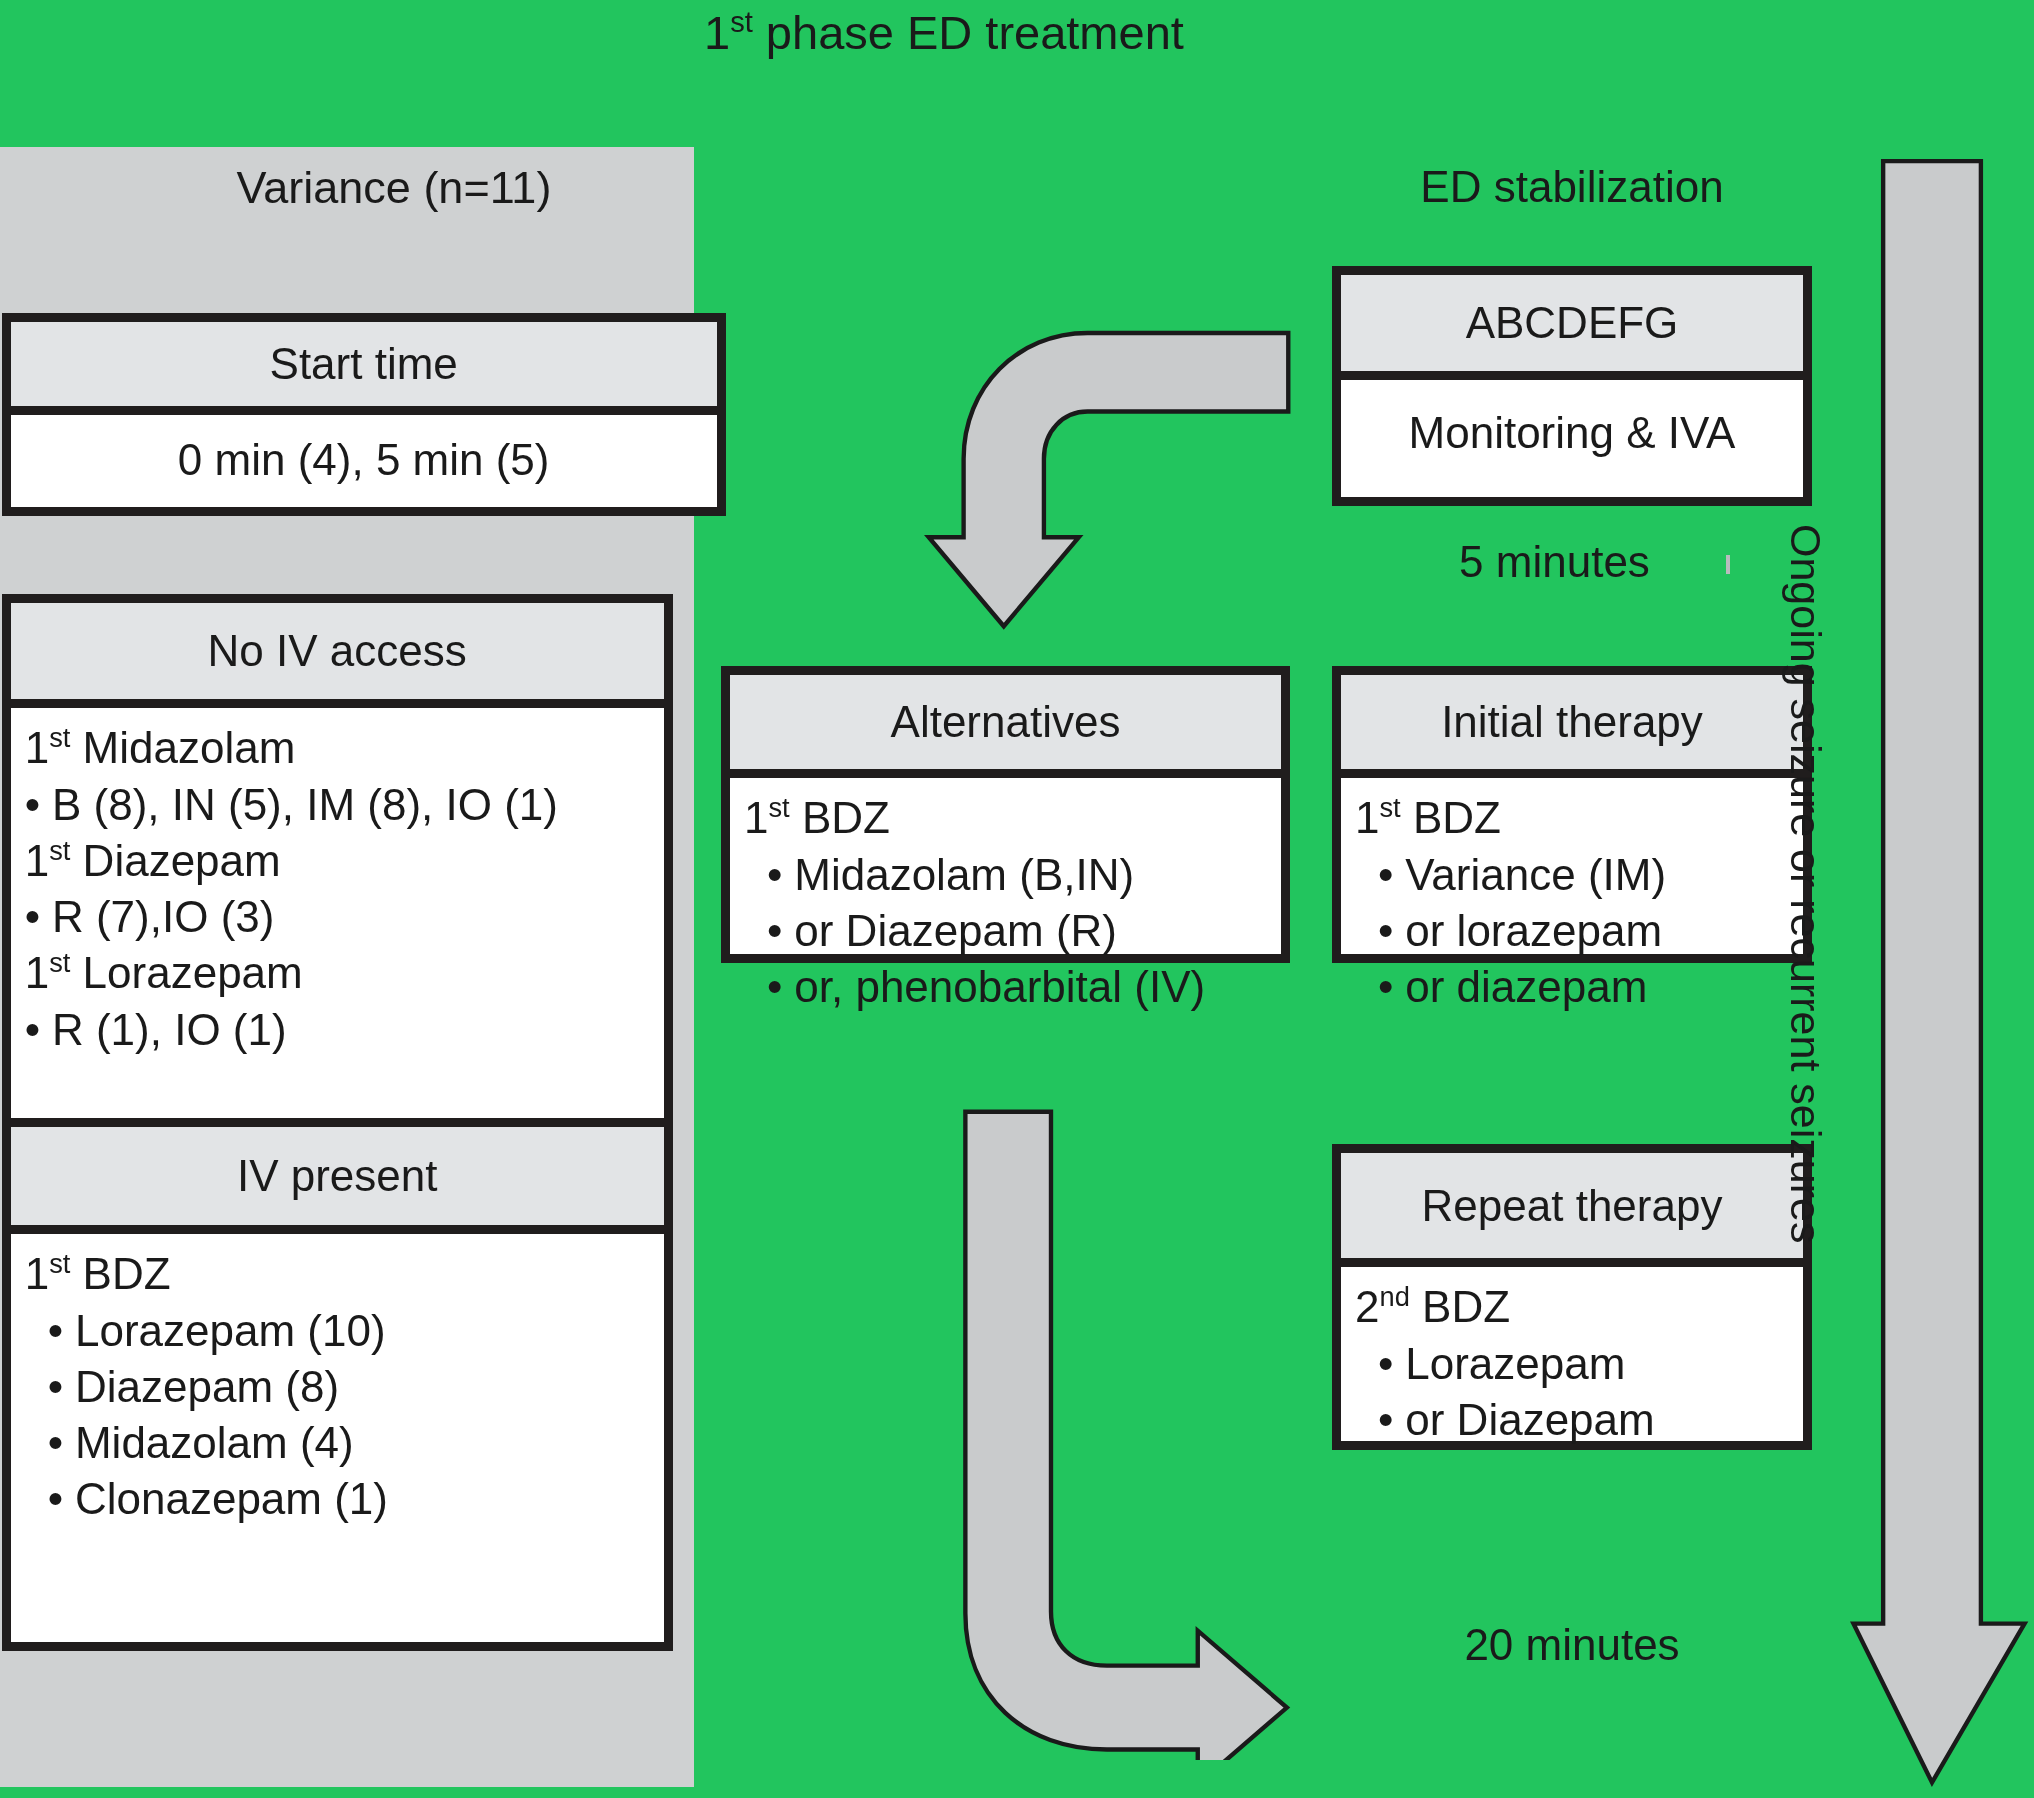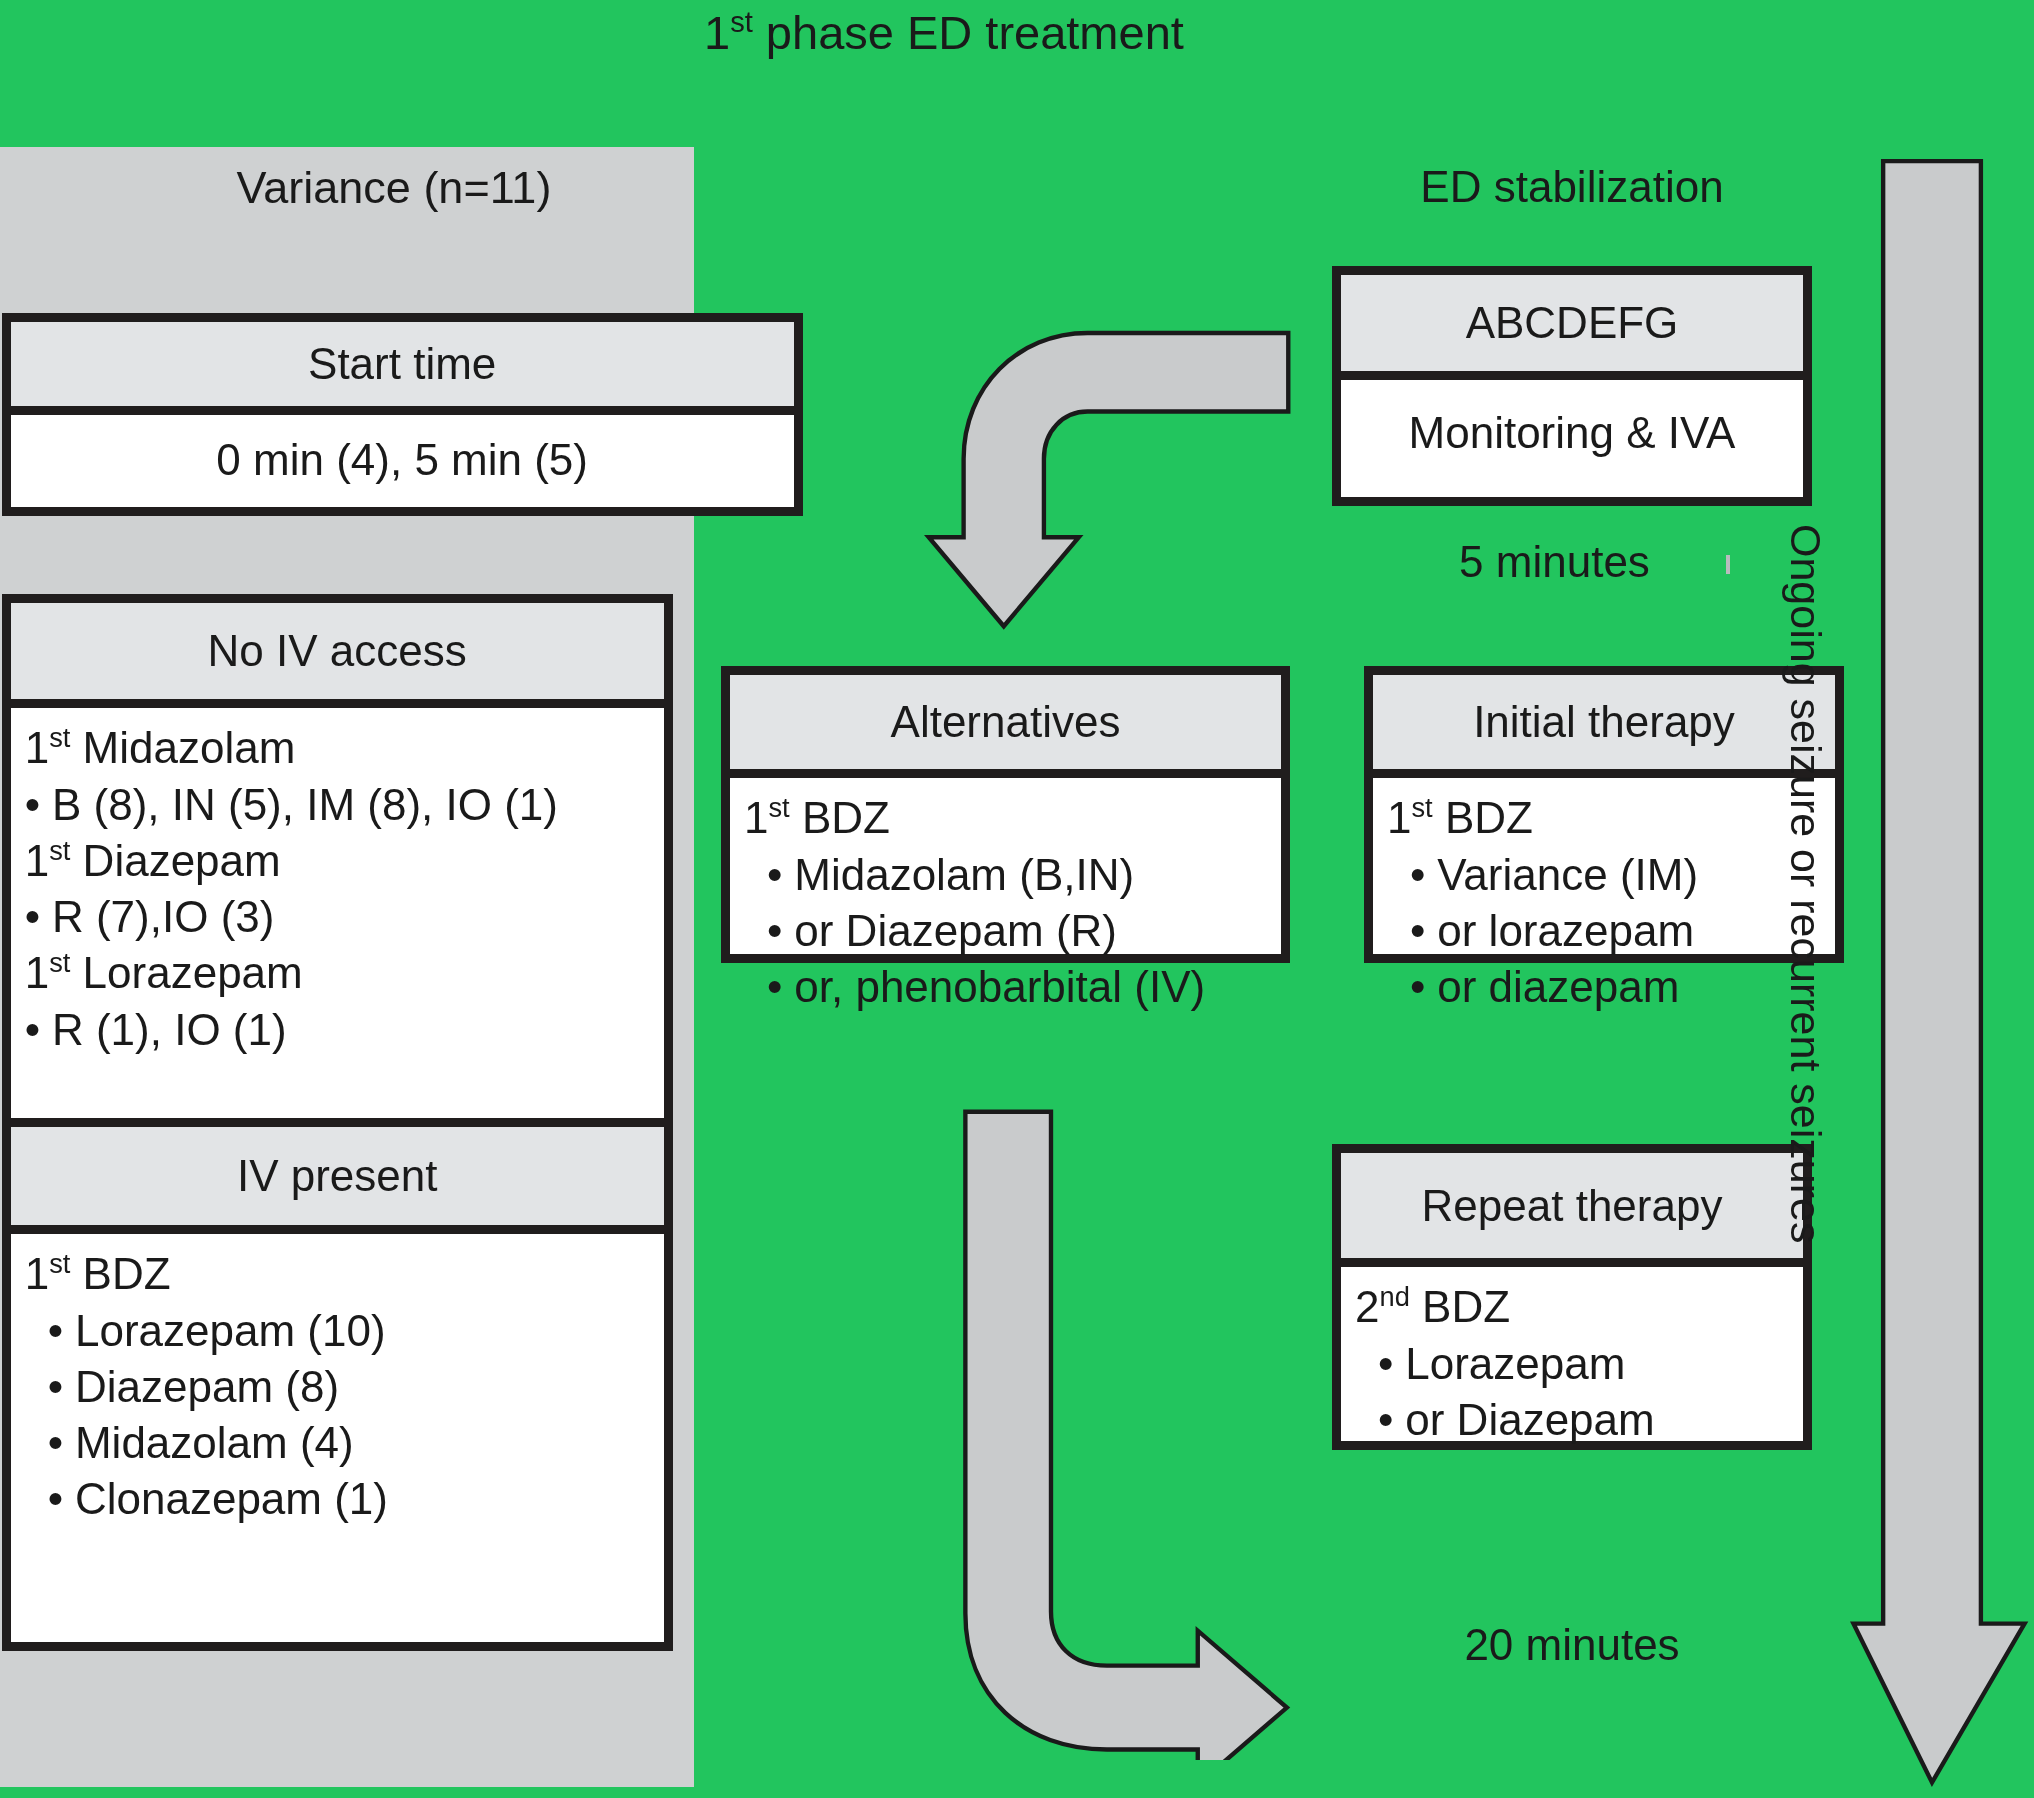--- a/index.html
+++ b/index.html
@@ -69,21 +69,21 @@
     display:flex; align-items:center; justify-content:center;
     text-align:center;
   }
   .card-body.pad{ padding:12.2px 14px 8.7px 14px; }
 
   .line{ white-space:nowrap; }
   .line.ind{ padding-left:23px; }
   .bullet{ display:inline-block; width:0.62em; }
 
   
-  #box-start-time{ left:1.7px; top:313px; width:801px; height:203px; }
+  #box-start-time{ left:1.7px; top:313px; width:724px; height:203px; }
   #box-start-time .card-head{ height:93px; }
   #box-start-time .card-body{ height:90px; }
 
   #box-no-iv{ left:1.7px; top:594px; width:671px; height:524px; border-bottom:none;}
   #box-no-iv .card-head{ height:105px; }
   #box-no-iv .card-body{ height:400px; }
 
   #box-iv-present{ left:1.7px; top:1118px; width:671px; height:533px; }
   #box-iv-present .card-head{ height:107px; }
   #box-iv-present .card-body{ height:406px; }
@@ -91,21 +91,21 @@
   
   #box-alternatives{ left:721px; top:666px; width:569px; height:297px; }
   #box-alternatives .card-head{ height:103px; }
   #box-alternatives .card-body{ height:175px; }
 
   
   #box-ed-stab{ left:1332px; top:266px; width:480px; height:240px; }
   #box-ed-stab .card-head{ height:105px; }
   #box-ed-stab .card-body{ height:107px; }
 
-  #box-initial{ left:1332px; top:666px; width:480px; height:297px;margin-left:32px; }
+  #box-initial{ left:1332px; top:666px; width:480px; height:297px; }
   #box-initial .card-head{ height:103px; }
   #box-initial .card-body{ height:175px; }
 
   #box-repeat{ left:1332px; top:1144px; width:480px; height:306px; }
   #box-repeat .card-head{ height:114px; }
   #box-repeat .card-body{ height:173px; }
 
   
   .lbl{ position:absolute; font-size:44px; white-space:nowrap; }
   #lbl-ed-stab{ left:1332px; top:162px; width:480px; text-align:center; }

